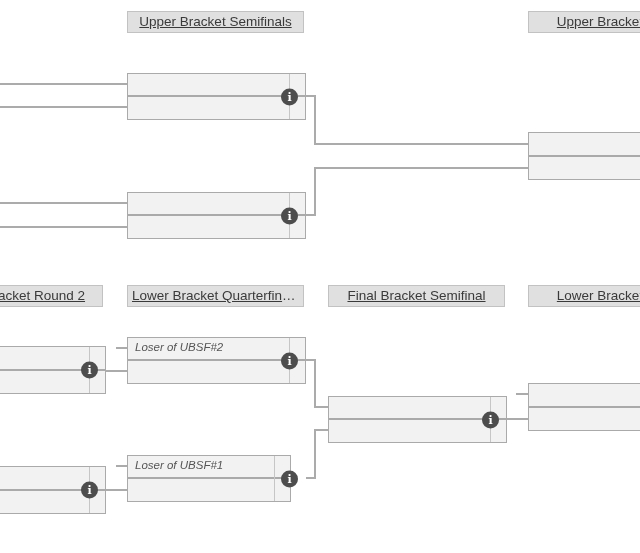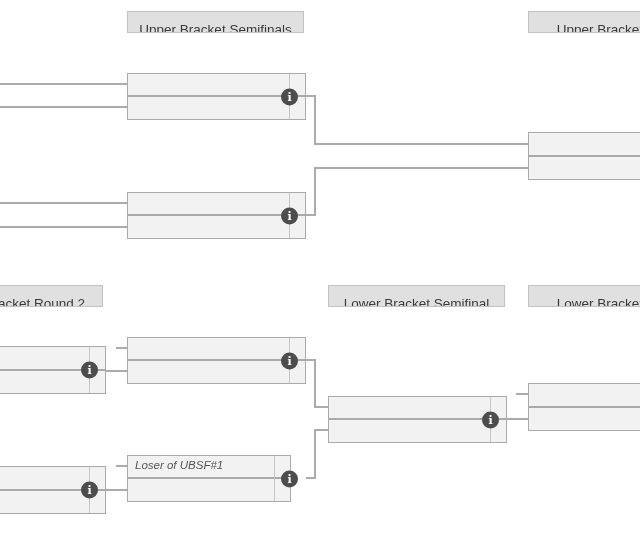--- a/index.html
+++ b/index.html
@@ -9,21 +9,21 @@
     font-family:"Liberation Sans",sans-serif;
   }
   .bracket{position:absolute;left:0;top:0;width:640px;height:553px;overflow:hidden;}
 
   
   .colhead{
     position:absolute;height:22px;box-sizing:border-box;
     background:var(--header-fill,#e0e0e0);
     border:1px solid var(--header-border,#c2c2c2);
     color:#3a3a3a;font-size:13.5px;line-height:20px;text-align:center;
-    padding:8px 4px;white-space:nowrap;overflow:hidden;text-overflow:ellipsis;text-decoration:underline;
+    padding:0 4px;white-space:nowrap;overflow:hidden;text-overflow:ellipsis;text-decoration:underline;
   }
 
   
   .match{
     position:absolute;box-sizing:border-box;
     background:var(--box-fill,#f2f2f2);
     border:1px solid var(--box-border,#aaa);
   }
   .match .mid{position:absolute;left:0;right:0;height:2px;background:var(--box-border,#aaa);}
   .m47 .mid{top:21px;}
@@ -58,21 +58,22 @@
   .v{width:2px;}
 </style>
 </head>
 <body>
 
 <div class="bracket">
 
   <div class="colhead" style="left:127px;top:11px;width:177px;">Upper Bracket Semifinals</div>
   <div class="colhead" style="left:528px;top:11px;width:177px;">Upper Bracket Final</div>
   <div class="colhead" style="left:-74px;top:285px;width:177px;">Lower Bracket Round 2</div>
-  <div class="colhead" style="left:328px;top:285px;width:177px;">Lower Bracket Semifinal</div>
+  <div class="colhead" style="left:127px;top:285px;width:177px;">Lower Bracket Quarterfinals</div>
+  <div class="colhead" style="left:328px;top:285px;width:177px;">Final Bracket Semifinal</div>
   <div class="colhead" style="left:528px;top:285px;width:177px;">Lower Bracket Final</div>
 
   <div class="ln h" style="left:0;top:83px;width:127px;"></div>
   <div class="ln h" style="left:0;top:106px;width:127px;"></div>
   <div class="ln h" style="left:306px;top:95px;width:10px;"></div>
   <div class="ln v" style="left:314px;top:95px;height:50px;"></div>
   <div class="ln h" style="left:314px;top:143px;width:214px;"></div>
   <div class="ln h" style="left:0;top:202px;width:127px;"></div>
   <div class="ln h" style="left:0;top:226px;width:127px;"></div>
   <div class="ln h" style="left:306px;top:214px;width:10px;"></div>
@@ -152,20 +153,23 @@
         <span class="slot-text"></span>
       </div>
     <div class="mid"></div>
     <div class="scoresep"></div>
     <div class="info">
         <span>i</span>
       </div>
   </div>
 
   <div class="match m47" style="left:127px;top:337px;width:179px;height:47px;">
+    <div class="row top">
+        <span class="slot-text">Loser of UBSF#2</span>
+      </div>
     <div class="row bot">
         <span class="slot-text"></span>
       </div>
     <div class="mid"></div>
     <div class="scoresep"></div>
     <div class="info">
         <span>i</span>
       </div>
   </div>
 

